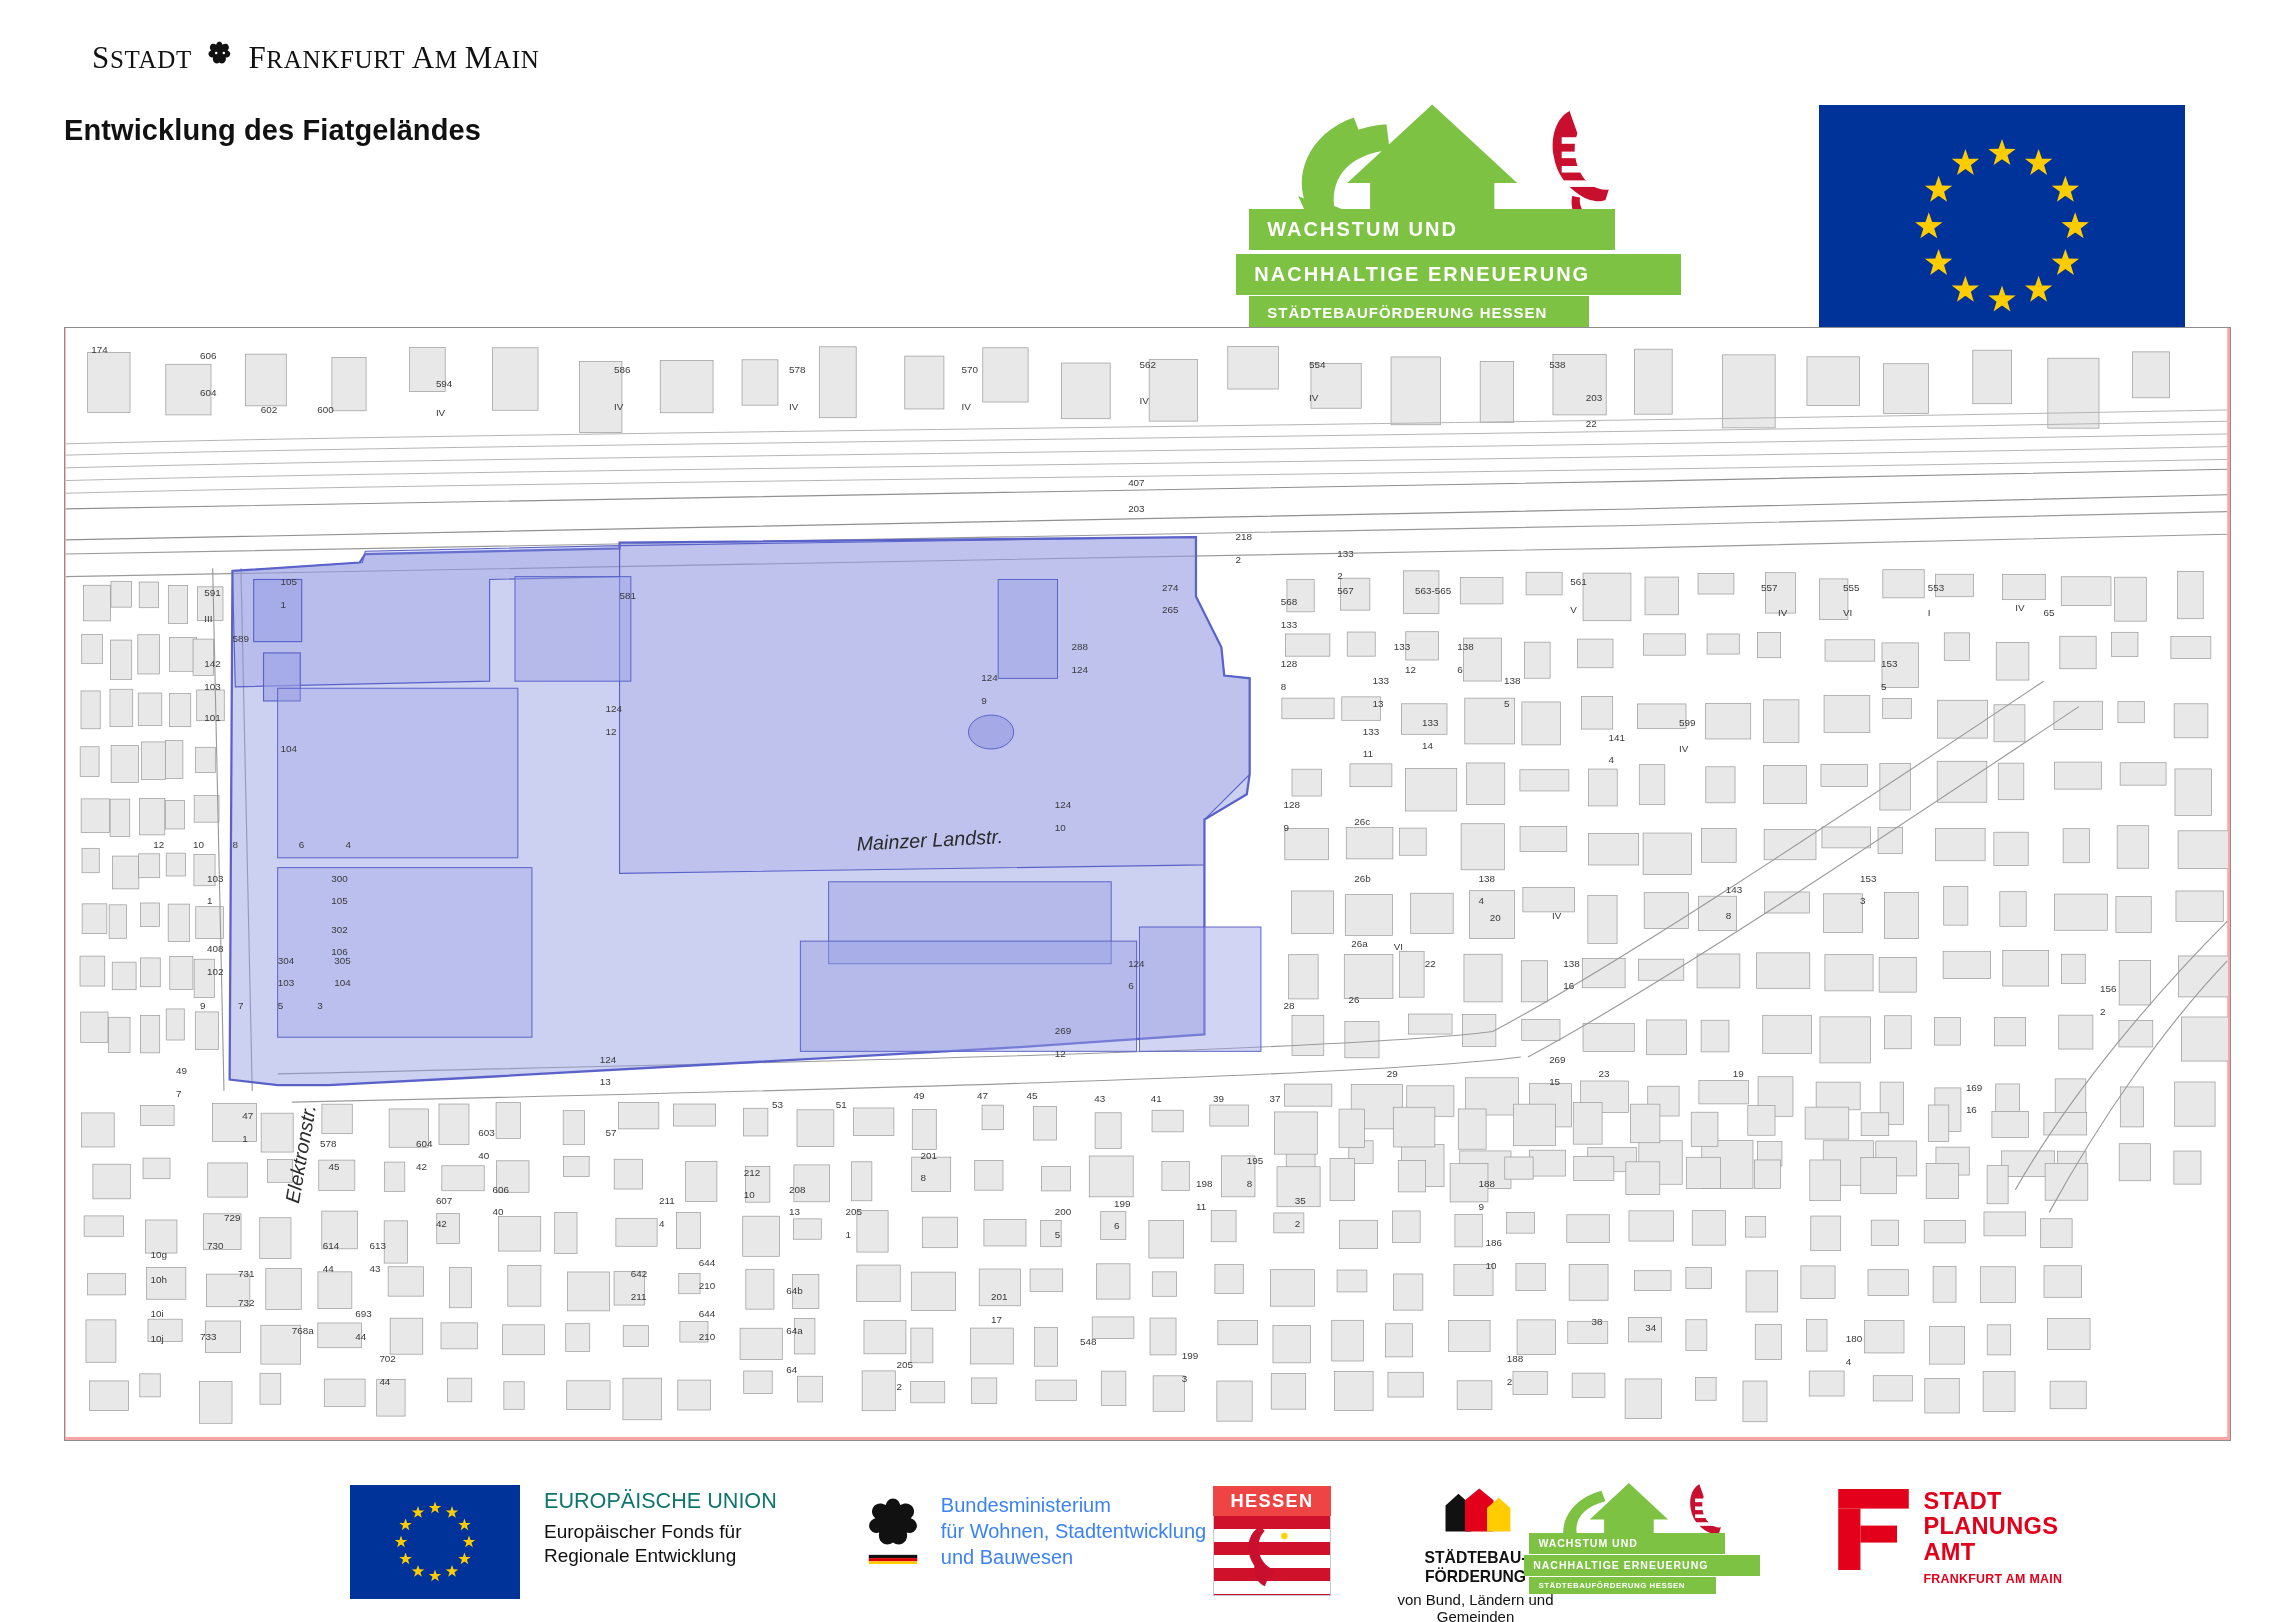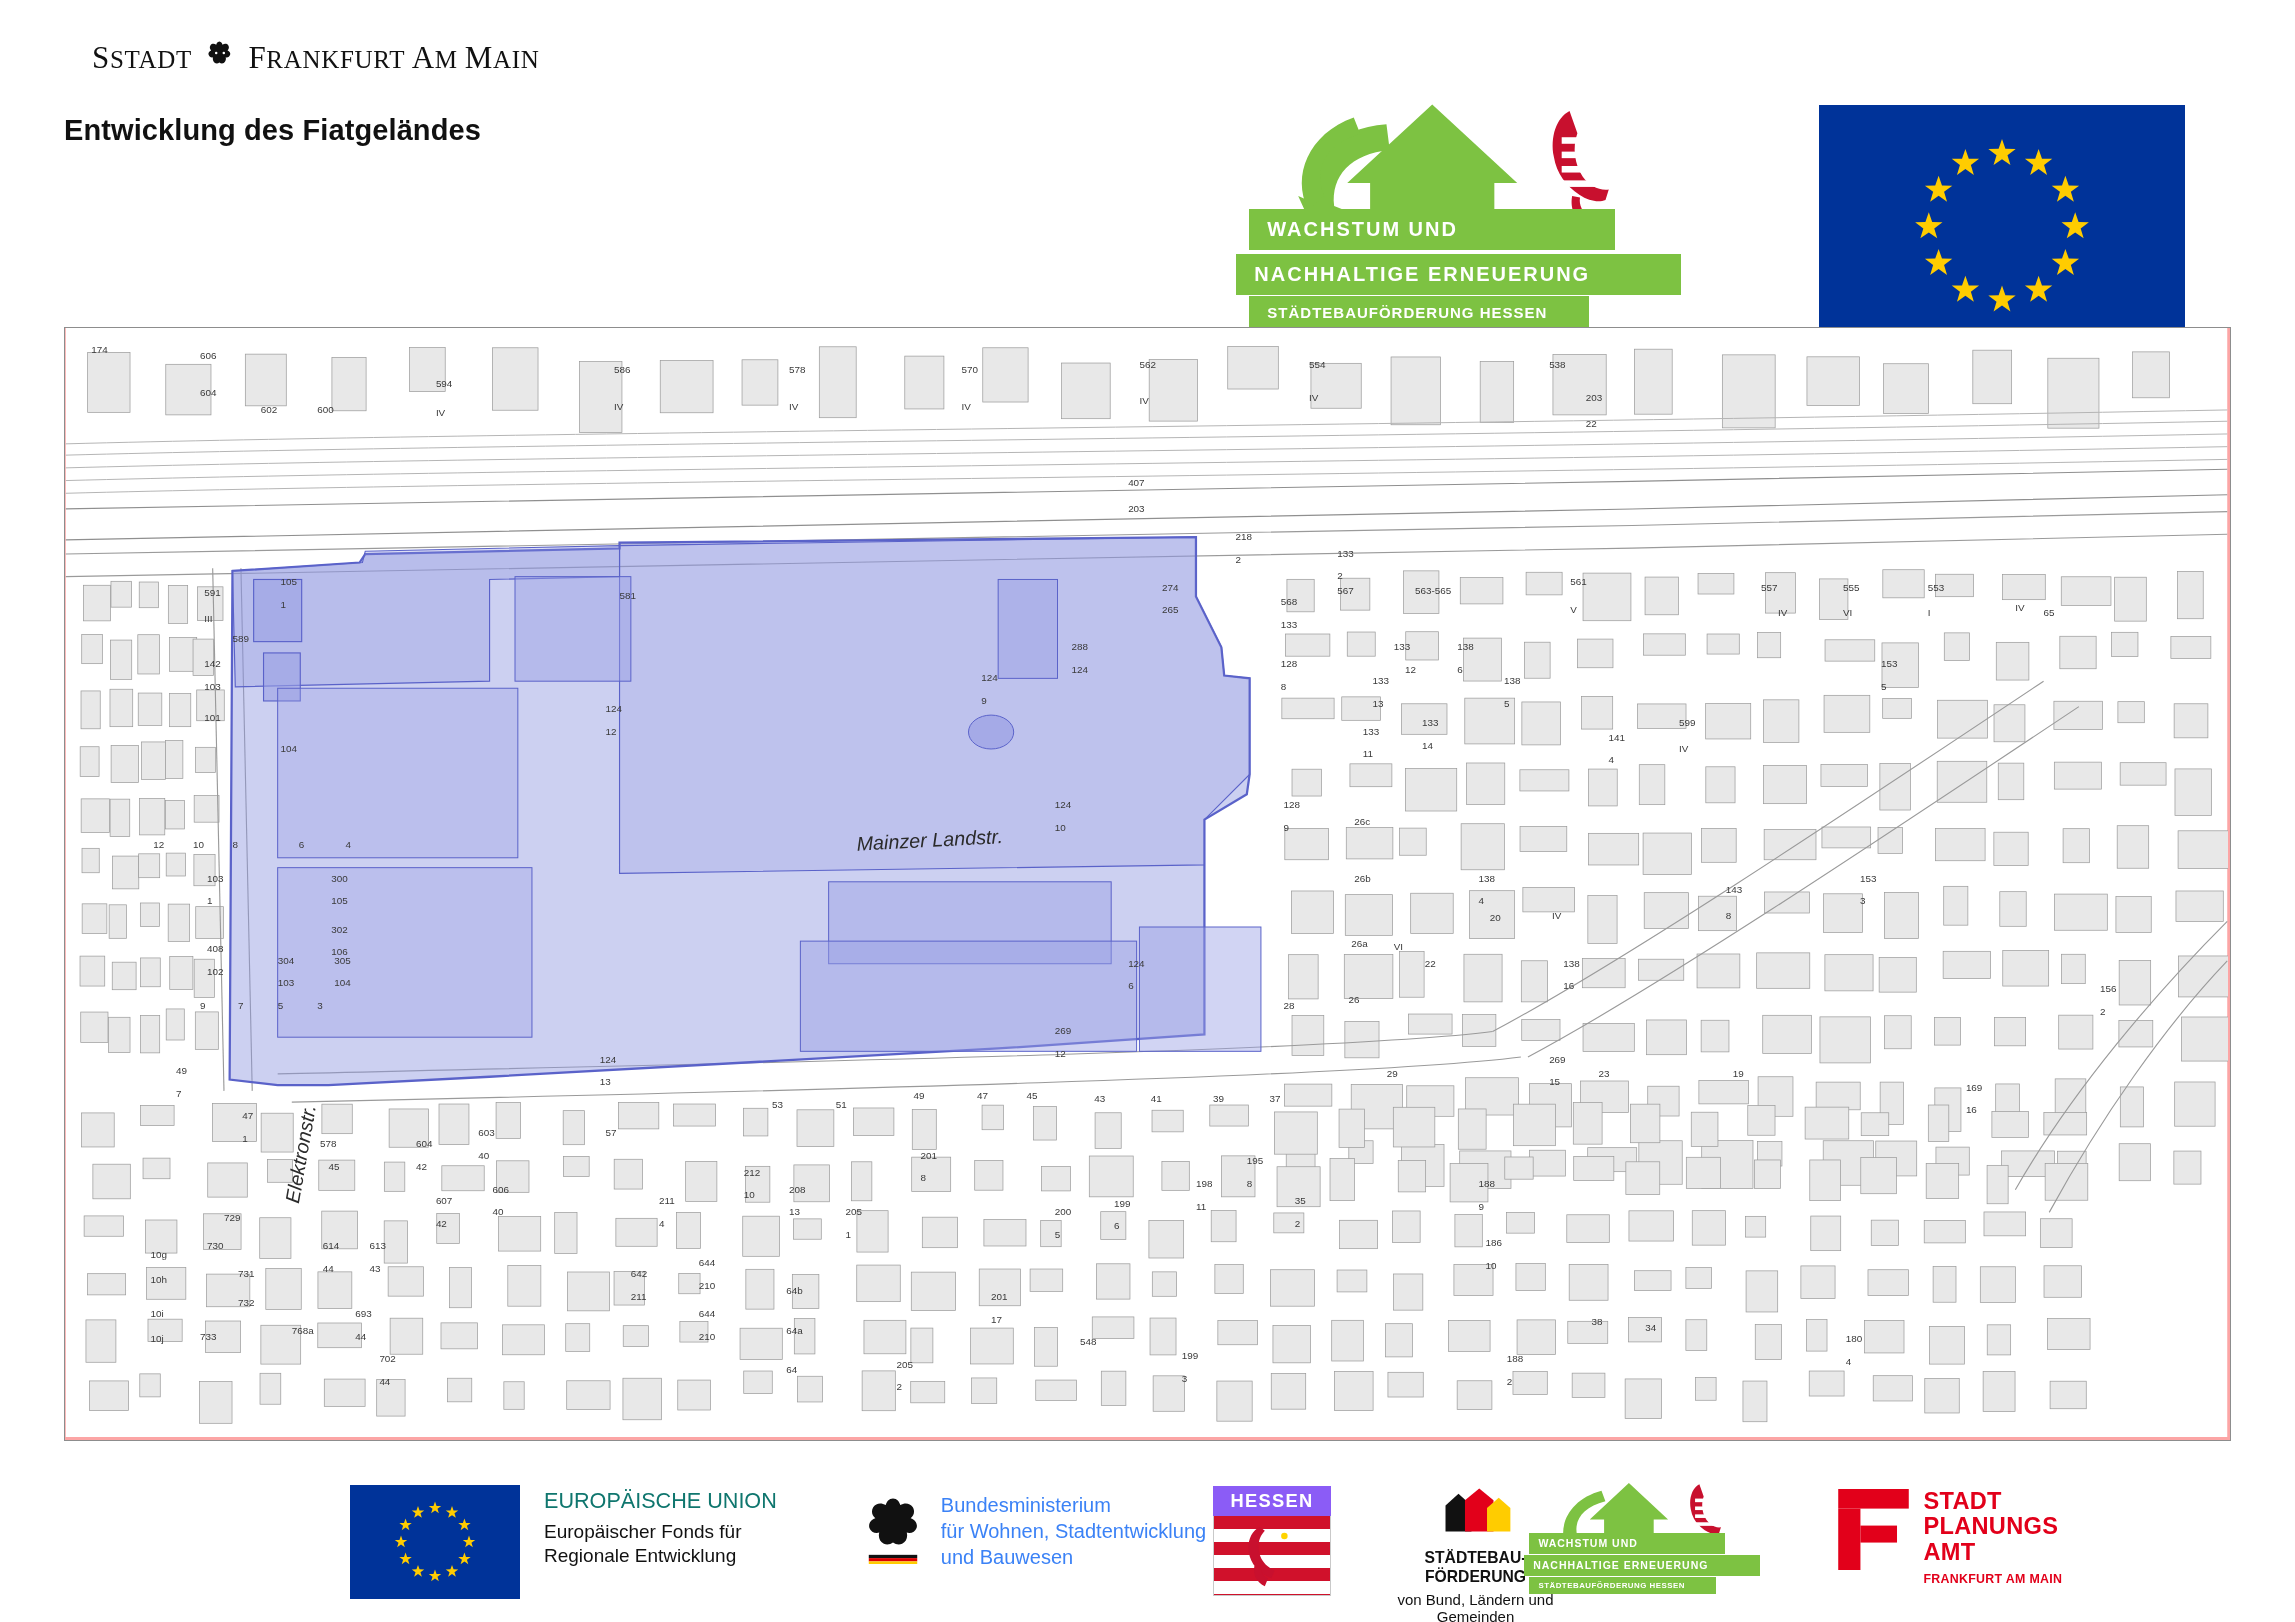--- a/index.html
+++ b/index.html
@@ -140,21 +140,21 @@
     display: flex; align-items: flex-start; gap: 11.8px;
   }
   .f-bmwsb .txt { font-size: 20px; line-height: 1.32; color:#3b82f6; }
 
   .f-hessen {
     position: absolute;
     left: 1213px; top: 14.4px;
     width: 118px;
   }
   .f-hessen .cap {
-    background: #8b5cf6; color: #fff; font-weight: bold; font-size: 18.3px;
+    background: #ef4444; color: #fff; font-weight: bold; font-size: 18.3px;
     letter-spacing: 1.3px; text-align: center; padding: 3.9px 0;
   }
   .f-hessen .flagbox {
     height: 79px; position: relative; overflow: hidden;
     background: repeating-linear-gradient(to bottom, #d0112b 0 13px, #ffffff 13px 26px);
     border: 0.7px solid #c9c9c9; border-top: none;
   }
   .f-stfoe {
     position: absolute;
     left: 1387px; top: 14.4px;

